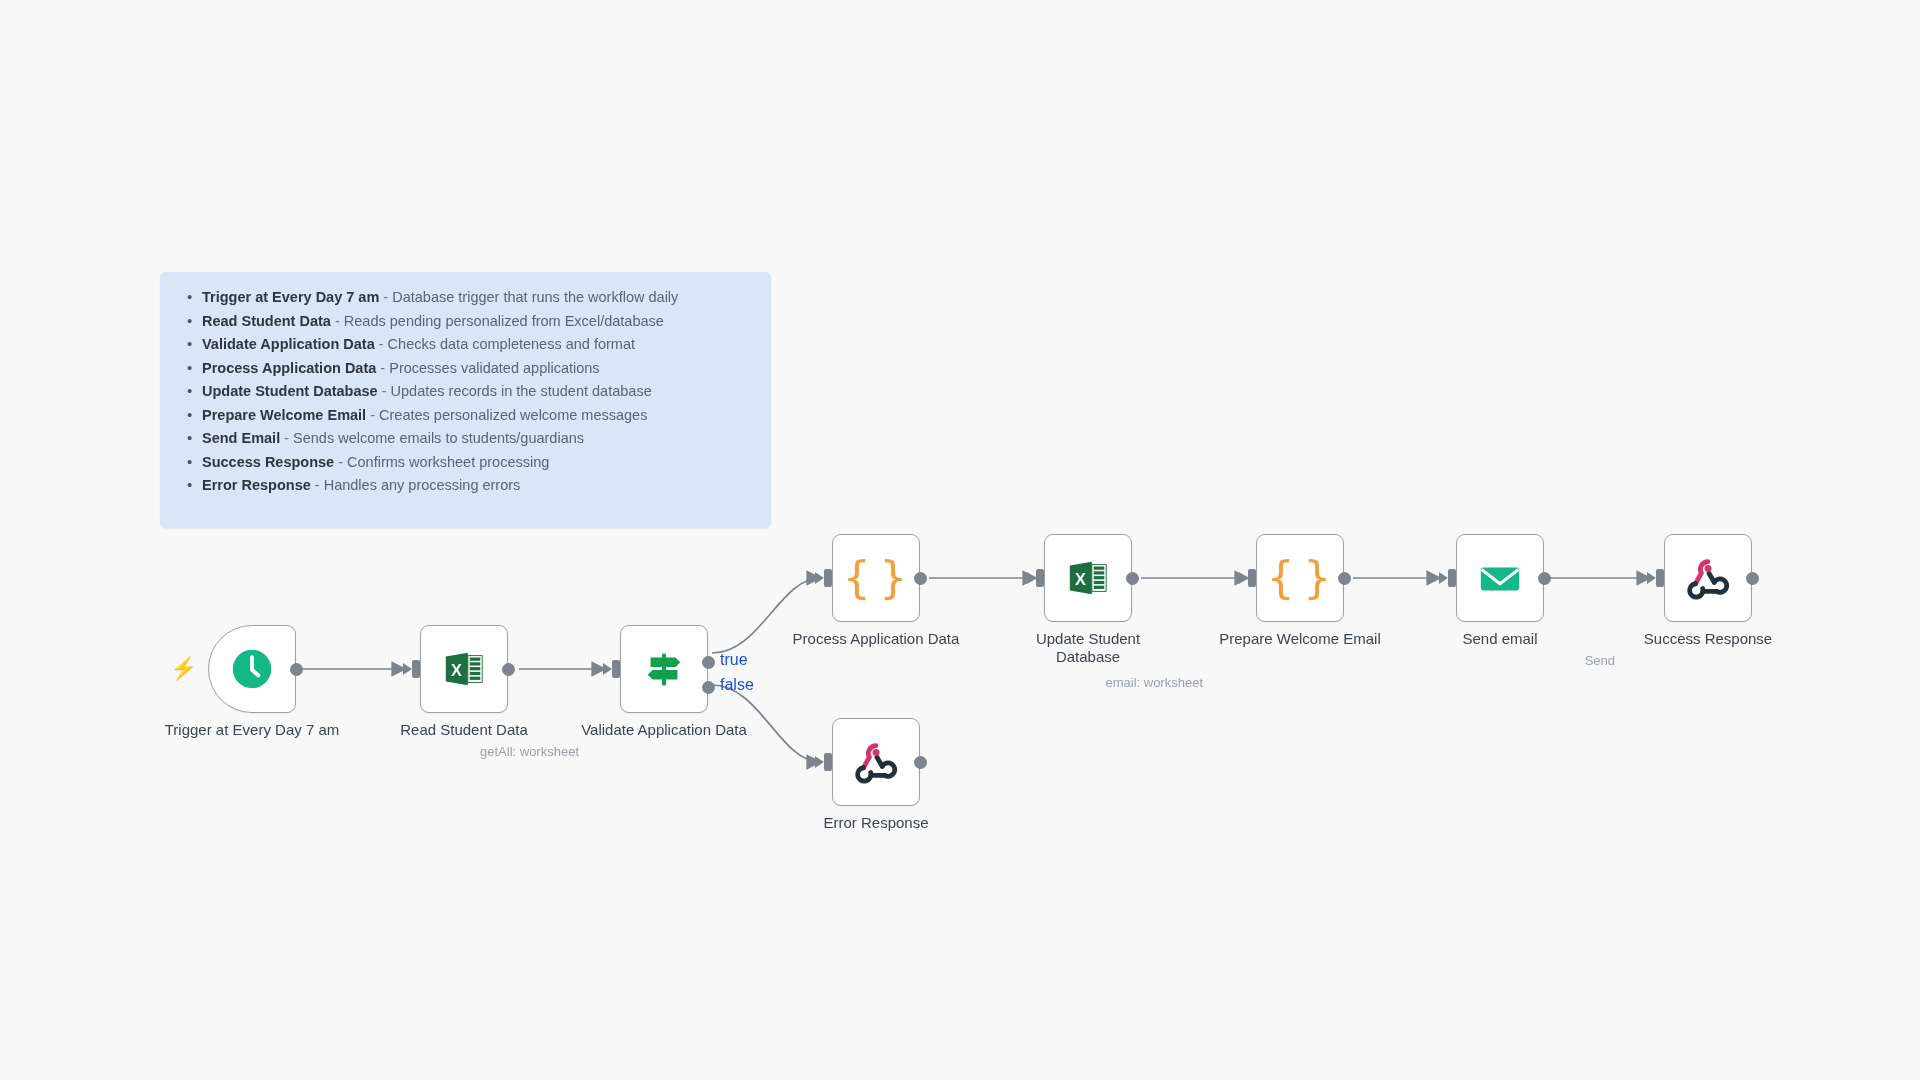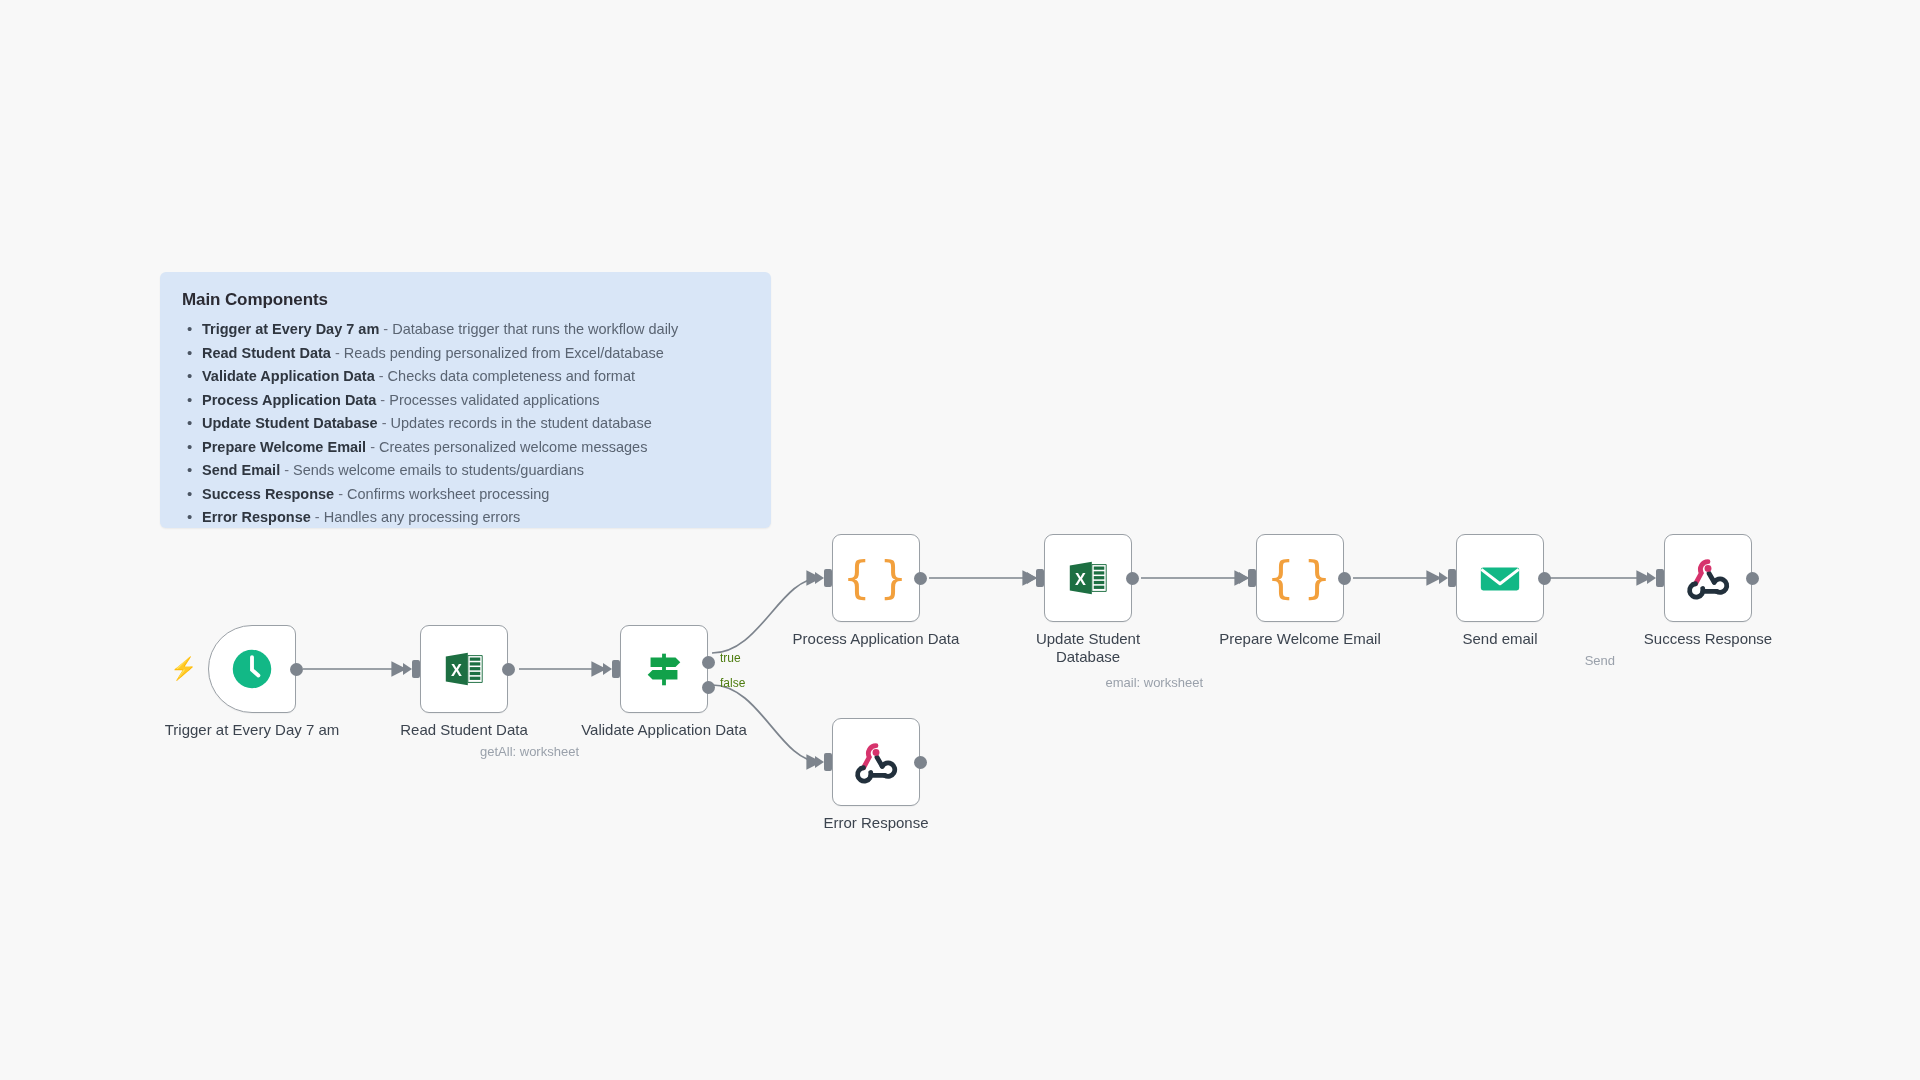--- a/index.html
+++ b/index.html
@@ -79,21 +79,21 @@
     position: absolute; left: -8px; top: 50%; margin-top: -9px;
     width: 8px; height: 18px; background: #7d848d; border-radius: 2px;
   }
   .in-arrow {
     position: absolute; left: -17px; top: 50%; margin-top: -6px;
     width: 0; height: 0;
     border-top: 6px solid transparent; border-bottom: 6px solid transparent;
     border-left: 9px solid #7d848d;
   }
   .port-label {
-    position: absolute; font-size: 12px; color: #4d7c0f;
+    position: absolute; font-size: 16px; color: #1d4ed8;
     left: 100px;
   }
   .bolt {
     position: absolute; left: -38px; top: 50%; margin-top: -11px;
     font-size: 22px; color: #ff6d5a; line-height: 1;
   }
 
   
   .ico { width: 46px; height: 46px; display:block; }
   .ico-clock { width: 44px; height: 44px; }
@@ -102,21 +102,20 @@
     letter-spacing: 2px; line-height: 1;
     font-family: "DejaVu Sans", sans-serif;
   }
 </style>
 </head>
 <body>
 
 <div id="canvas">
 
   <div class="note">
-    <div class="note-title">Main Components</div>
     <ul class="note-list">
       <li>
         <b>Trigger at Every Day 7 am</b><span class="sep"> - </span><span>Database trigger that runs the workflow daily</span>
       </li>
       <li>
         <b>Read Student Data</b><span class="sep"> - </span><span>Reads pending personalized from Excel/database</span>
       </li>
       <li>
         <b>Validate Application Data</b><span class="sep"> - </span><span>Checks data completeness and format</span>
       </li>

